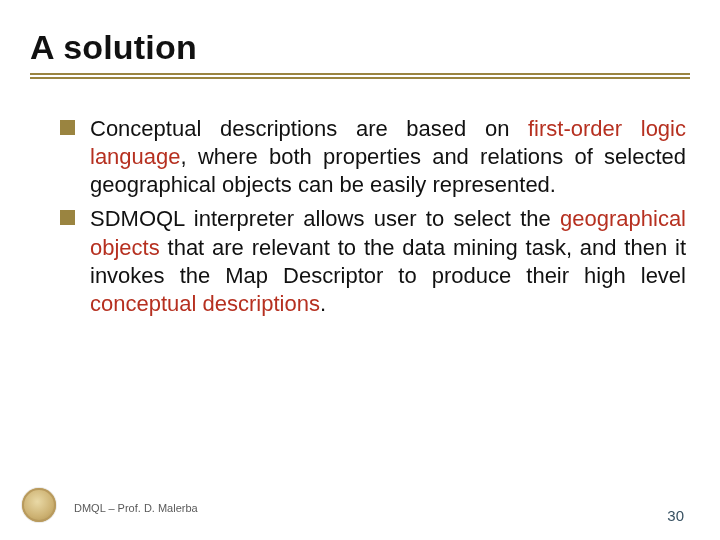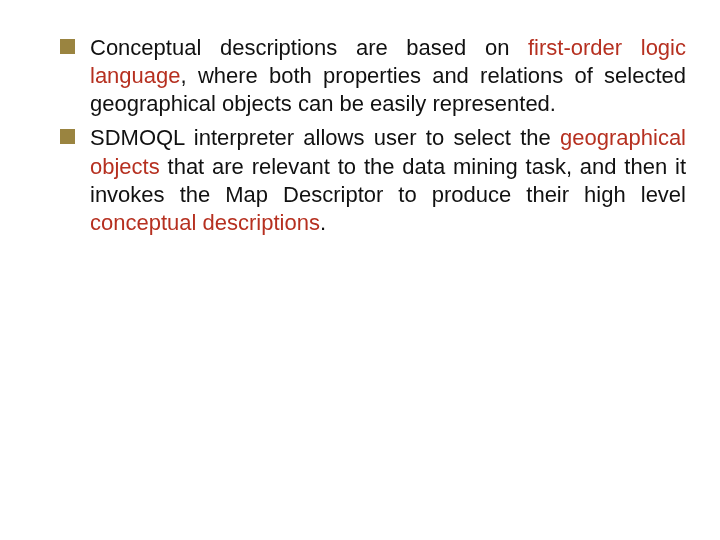--- a/index.html
+++ b/index.html
@@ -112,20 +112,29 @@
     font-size: 15px;
     color: var(--page-num);
     font-family: Arial, Helvetica, sans-serif;
   }
 </style>
 </head>
 <body>
 
 <div class="slide">
 
+  <div class="title-wrap">
+    <h1 class="title">A solution</h1>
+    <div class="rule"></div>
+  </div>
 
   <div class="body">
     <p class="bullet"><span>Conceptual descriptions are based on </span><span class="red">first-order logic language</span><span>, where both properties and relations of selected geographical objects can be easily represented.</span></p>
     <p class="bullet"><span>SDMOQL interpreter allows user to select the </span><span class="red">geographical objects</span><span> that are relevant to the data mining task, and then it invokes the Map Descriptor to produce their high level </span><span class="red">conceptual descriptions</span><span>.</span></p>
   </div>
 
+  <div class="footer">
+    <div class="badge"></div>
+    <div class="footer-text">DMQL – Prof. D. Malerba</div>
+    <div class="page-num">30</div>
+  </div>
 
 </div>
 
 </body></html>

